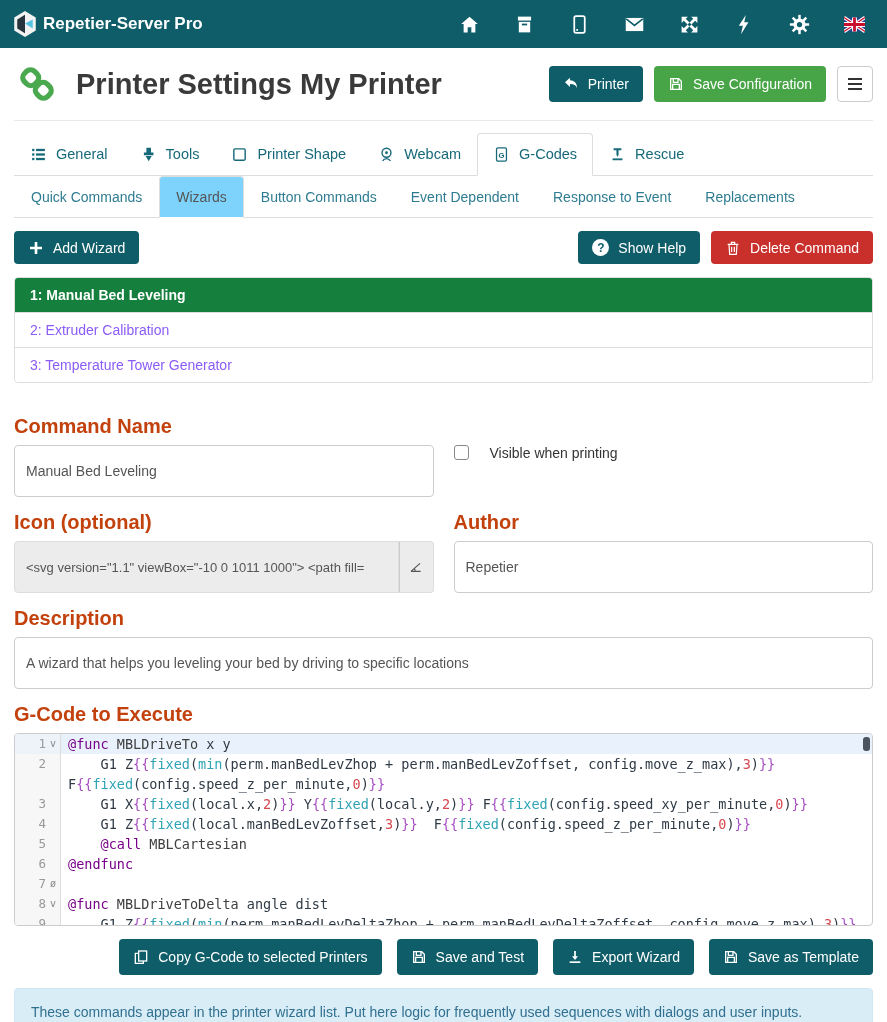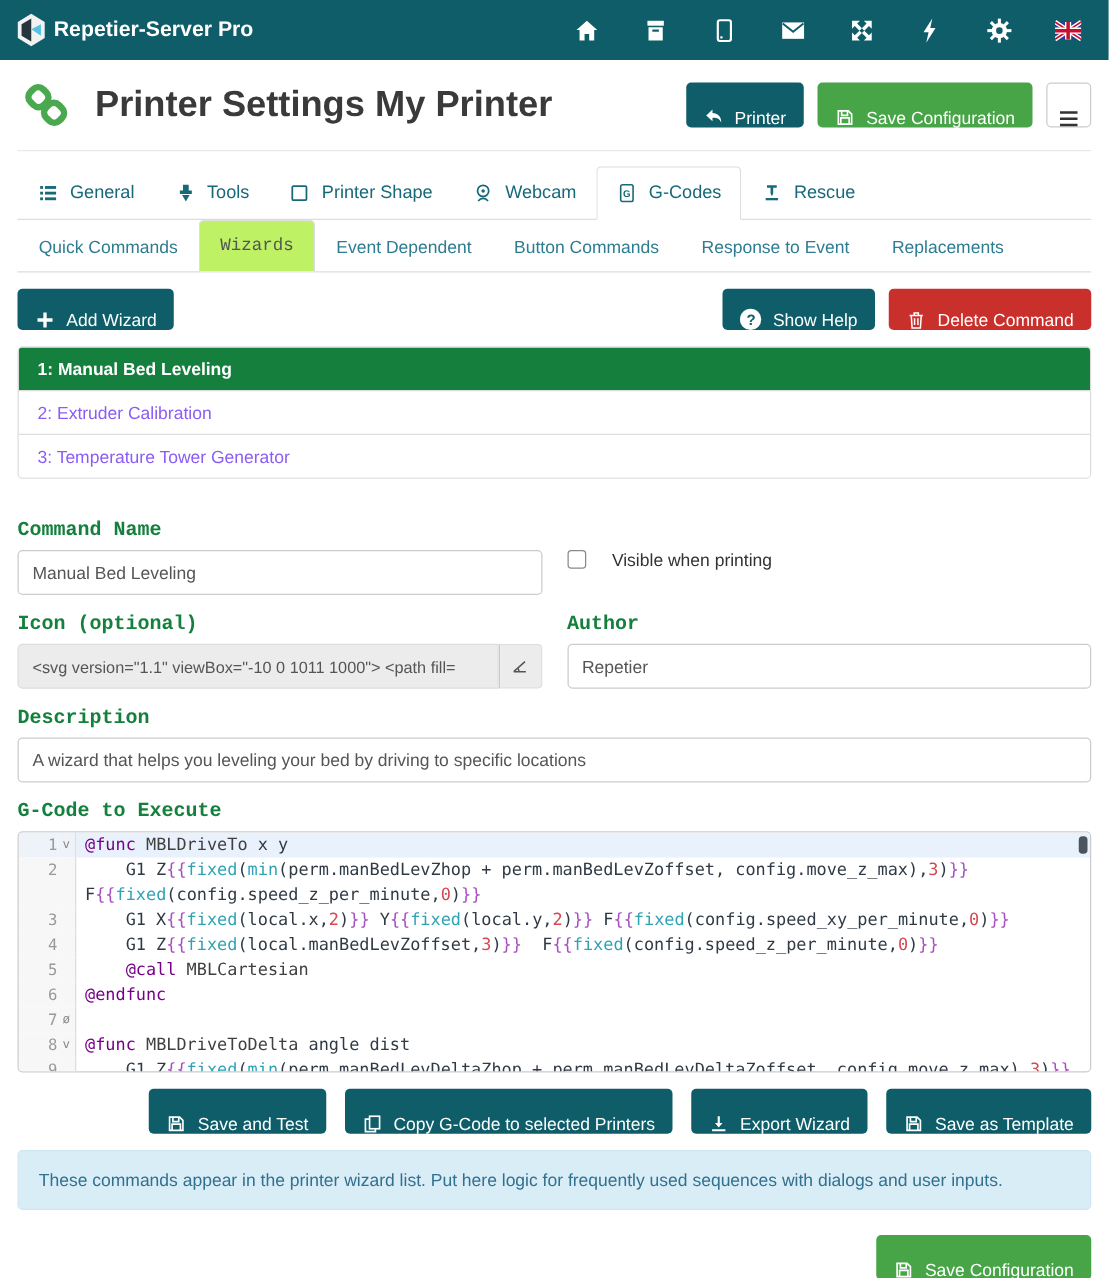--- a/index.html
+++ b/index.html
@@ -15,60 +15,60 @@
   .nav-ic { width:21px; height:21px; color:#fff; cursor:pointer; }
 
   
   .page { padding:0 14px; }
 
   .title-row { display:flex; align-items:center; padding:13px 0 13px; border-bottom:1px solid #e9e9e9; }
   .chain { width:46px; height:46px; }
   h1 { margin:0 0 0 16px; font-size:29px; font-weight:bold; color:#3a3a3a; white-space:nowrap; }
   .title-actions { margin-left:auto; display:flex; gap:11px; align-items:center; }
 
-  .btn { display:inline-flex; align-items:flex-end; gap:9px; border:none; border-radius:4px;
+  .btn { display:inline-flex; align-items:center; gap:9px; border:none; border-radius:4px;
          color:#fff; font-size:14px; font-family:inherit; padding:0 14px; height:36px; cursor:pointer; }
   .btn .ic { width:16px; height:16px; }
   .btn-teal  { background:#0e5d69; }
   .btn-green { background:#47a447; }
   .btn-red   { background:#c9302c; }
   .btn-menu  { background:#fff; border:1px solid #ccc; color:#333; width:36px; padding:0; justify-content:center; }
   .bars { display:flex; flex-direction:column; gap:3px; }
   .bars i { display:block; width:14px; height:2px; background:#333; }
 
   
   .tabs { display:flex; border-bottom:1px solid #ddd; margin-top:12px; }
   .tab { display:flex; align-items:flex-start; gap:9px; padding:12px 15px; color:#17697a;
          font-size:14.5px; margin-bottom:-1px; cursor:pointer; border:1px solid transparent; }
   .tab .ic { width:17px; height:17px; }
   .tab.active { background:#fff; border:1px solid #ddd; border-bottom-color:#fff; border-radius:4px 4px 0 0; }
 
   
   .subtabs { display:flex; border-bottom:1px solid #ddd; }
   .subtab { padding:12px 16px; color:#2e7c91; font-size:14px; margin-bottom:-1px; cursor:pointer; border:1px solid transparent; }
-  .subtab.active { color:#555; background:#bef264; border:1px solid #ddd; border-bottom-color:#fff; border-radius:4px 4px 0 0;font-family:Liberation Mono, monospace; }
+  .subtab.active { color:#555; background:#7dd3fc; border:1px solid #ddd; border-bottom-color:#fff; border-radius:4px 4px 0 0; }
 
   
   .toolbar { display:flex; gap:11px; margin:13px 0 13px; }
   .toolbar .spacer { flex:1; }
   .toolbar .btn { height:33px; }
   .q-ic { width:17px; height:17px; border-radius:50%; background:#fff; color:#0e5d69;
           display:flex; align-items:center; justify-content:center; font-weight:bold; font-size:12px; }
 
   
   .wlist { border:1px solid #ddd; border-radius:4px; overflow:hidden; margin-bottom:18px; }
   .witem { padding:9px 15px; font-size:14px; border-bottom:1px solid #ddd; color:#8b5cf6; cursor:pointer; background:#fff; }
   .witem:last-child { border-bottom:none; }
   .witem.selected { background:#15803d; color:#fff; font-weight:bold; }
 
   
   .grid2 { display:grid; grid-template-columns:1fr 1fr; column-gap:20px; }
-  .flabel { font-weight:bold; font-size:16px; color:#15803d; display:block; margin:14px 0 7px;font-family:Liberation Mono, monospace; }
+  .flabel { font-weight:bold; font-size:20px; color:#c2410c; display:block; margin:14px 0 7px; }
   .flabel.ghost { visibility:hidden; }
-  .input { height:36px; border:1px solid #ccc; border-radius:4px; padding:0 11px; font-size:14px;
+  .input { height:52px; border:1px solid #ccc; border-radius:4px; padding:0 11px; font-size:14px;
            color:#555; display:flex; align-items:center; background:#fff; overflow:hidden; white-space:nowrap; }
   .igroup { display:flex; }
   .igroup .input { flex:1; border-radius:4px 0 0 4px; background:#ececec; border-color:#ddd; font-size:13px; }
   .addon { width:35px; border:1px solid #ddd; border-left:1px solid #ccc; border-radius:0 4px 4px 0;
            background:#ececec; display:flex; align-items:center; justify-content:center; color:#555; cursor:pointer; }
   .addon .ic { width:16px; height:16px; }
   .checkline { display:flex; align-items:flex-start; gap:21px; height:36px; }
   .cbox { width:15px; height:15px; border:1px solid #8a8a8a; border-radius:3px; background:#fff; cursor:pointer; flex-shrink:0; }
 
   
@@ -278,23 +278,23 @@
         <span>Rescue</span>
       </div>
     </div>
 
   <div class="subtabs">
 
       <div class="subtab"><span>Quick Commands</span></div>
 
       <div class="subtab active"><span>Wizards</span></div>
 
+      <div class="subtab"><span>Button Commands</span></div>
+
       <div class="subtab"><span>Event Dependent</span></div>
-
-      <div class="subtab"><span>Button Commands</span></div>
 
       <div class="subtab"><span>Response to Event</span></div>
 
       <div class="subtab"><span>Replacements</span></div>
     </div>
 
   <div class="toolbar">
     <button class="btn btn-teal">
       <span class="ic">
           <svg viewBox="0 0 24 24" fill="currentColor">
@@ -412,40 +412,40 @@
         </div>
       </div>
     <span class="scroll-thumb"></span>
   </div>
 
   <div class="actions">
 
       <button class="btn btn-teal">
         <span class="ic">
           <svg viewBox="0 0 24 24" fill="none" stroke="currentColor" stroke-width="2">
+            <rect x="8.5" y="3" width="12" height="15"></rect>
+            <path d="M15.5 18v3.5H3.5V6.5h5"></path>
+          </svg>
+        </span>
+        <span>Copy G-Code to selected Printers</span>
+      </button>
+
+      <button class="btn btn-teal">
+        <span class="ic">
+          <svg viewBox="0 0 24 24" fill="none" stroke="currentColor" stroke-width="2">
             <path d="M4 4h12l4 4v12H4z"></path>
             <path d="M8 4v5.5h7V4"></path>
             <path d="M7 20v-7.5h10V20"></path>
           </svg>
         </span>
         <span>Save and Test</span>
       </button>
 
       <button class="btn btn-teal">
         <span class="ic">
-          <svg viewBox="0 0 24 24" fill="none" stroke="currentColor" stroke-width="2">
-            <rect x="8.5" y="3" width="12" height="15"></rect>
-            <path d="M15.5 18v3.5H3.5V6.5h5"></path>
-          </svg>
-        </span>
-        <span>Copy G-Code to selected Printers</span>
-      </button>
-
-      <button class="btn btn-teal">
-        <span class="ic">
           <svg viewBox="0 0 24 24" fill="currentColor">
             <path d="M10.7 3h2.6v8h3.2L12 16.5 7.5 11h3.2z"></path>
             <path d="M4 18.5h16V21H4z"></path>
           </svg>
         </span>
         <span>Export Wizard</span>
       </button>
 
       <button class="btn btn-teal">
         <span class="ic">

